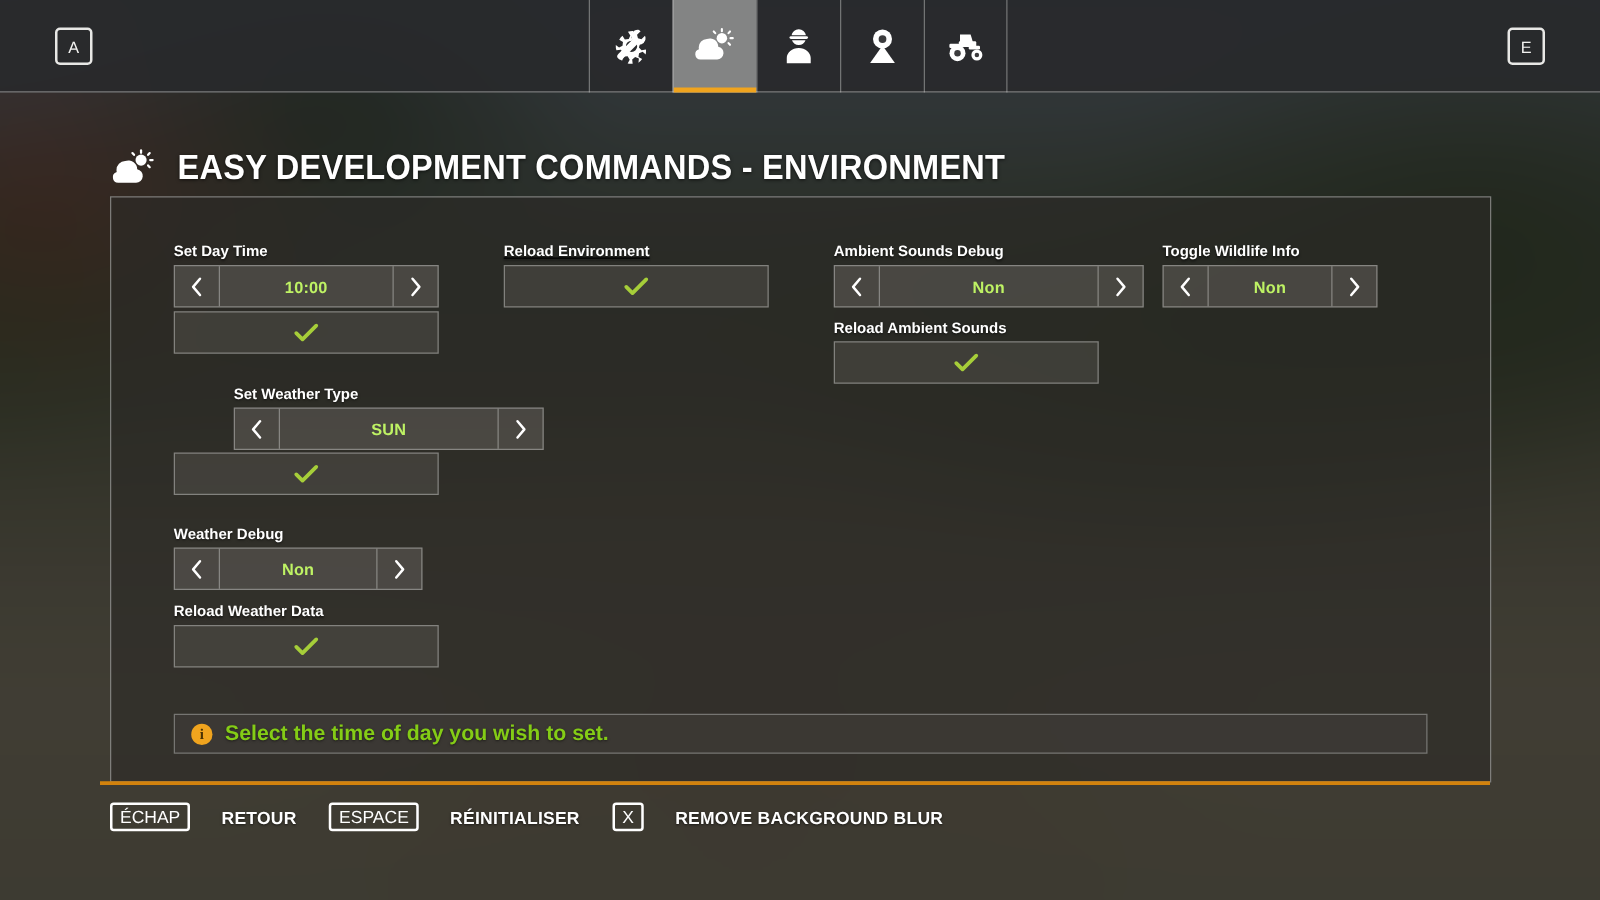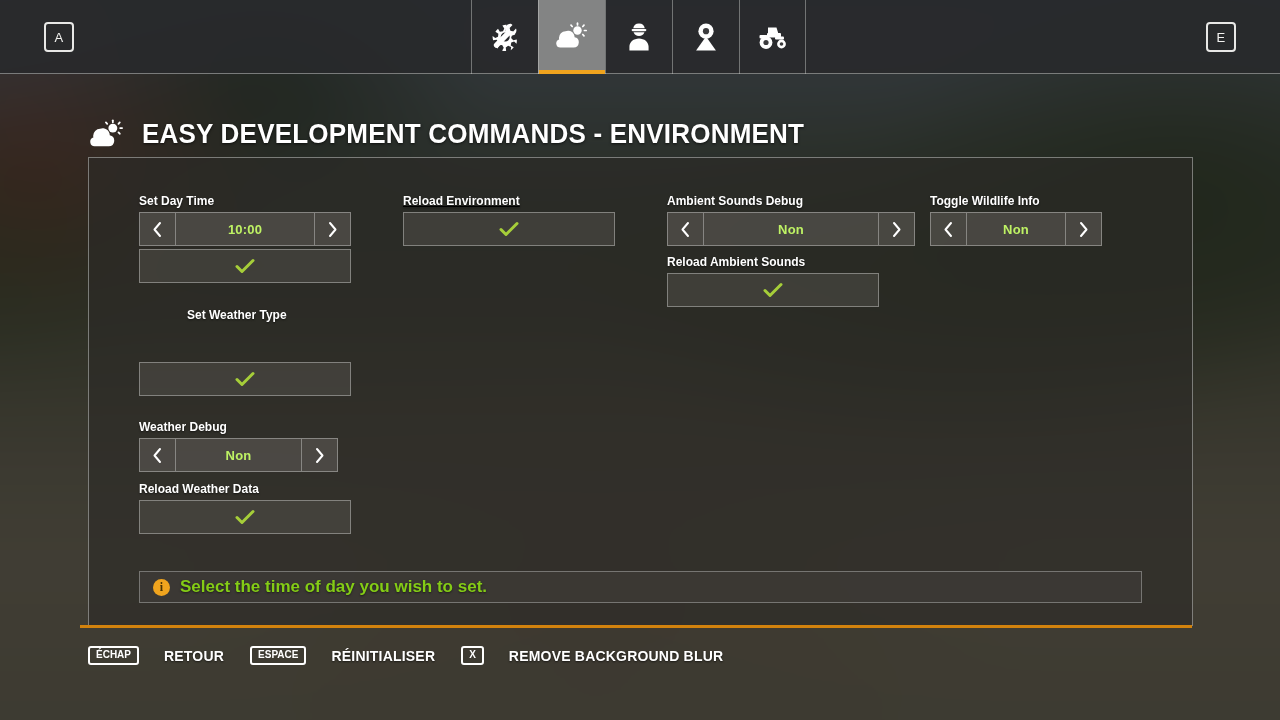--- a/index.html
+++ b/index.html
@@ -177,22 +177,22 @@
   
   .helpbar {
     position: absolute; left: 88px; bottom: 55px;
     display: flex; align-items: center; gap: 26px;
   }
   .help-item { display: flex; align-items: center; gap: 9px; }
   .help-key {
     border: 2px solid #ffffff;
     border-radius: 3px;
     color: #ffffff;
-    font-size: 10px;
-    font-weight: 700;
+    font-size: 14px;
+    font-weight: 400;
     padding: 2px 6px 3px;
     line-height: 1;
     min-width: 22px;
     text-align: center;
   }
   .help-label {
     color: #ffffff;
     font-size: 14px;
     font-weight: 700;
     letter-spacing: .2px;
@@ -325,20 +325,33 @@
     <div class="check-btn" style="position:absolute; left:139px; top:249px; width:212px;">
       <span>
         <svg width="20" height="16" viewBox="0 0 20 16" fill="none" stroke="#a6ce39" stroke-width="3" stroke-linecap="round" stroke-linejoin="round">
             <polyline points="2,8.5 7,13.5 18,2.5"></polyline>
           </svg>
       </span>
     </div>
 
     <div class="field" style="left:139px; top:308px; width:248px;margin-left:48px;">
       <div class="field-label">Set Weather Type</div>
+      <div class="selector">
+        <div class="arrow-btn left">
+          <svg width="11" height="17" viewBox="0 0 11 17" fill="none" stroke="#fff" stroke-width="2" stroke-linecap="round" stroke-linejoin="round">
+              <polyline points="8,2 2.5,8.5 8,15"></polyline>
+            </svg>
+        </div>
+        <div class="sel-value">SUN</div>
+        <div class="arrow-btn right">
+          <svg width="11" height="17" viewBox="0 0 11 17" fill="none" stroke="#fff" stroke-width="2" stroke-linecap="round" stroke-linejoin="round">
+              <polyline points="3,2 8.5,8.5 3,15"></polyline>
+            </svg>
+        </div>
+      </div>
     </div>
     <div class="check-btn" style="position:absolute; left:139px; top:362px; width:212px;">
       <span>
         <svg width="20" height="16" viewBox="0 0 20 16" fill="none" stroke="#a6ce39" stroke-width="3" stroke-linecap="round" stroke-linejoin="round">
             <polyline points="2,8.5 7,13.5 18,2.5"></polyline>
           </svg>
       </span>
     </div>
 
     <div class="field" style="left:139px; top:420px; width:199px;">

